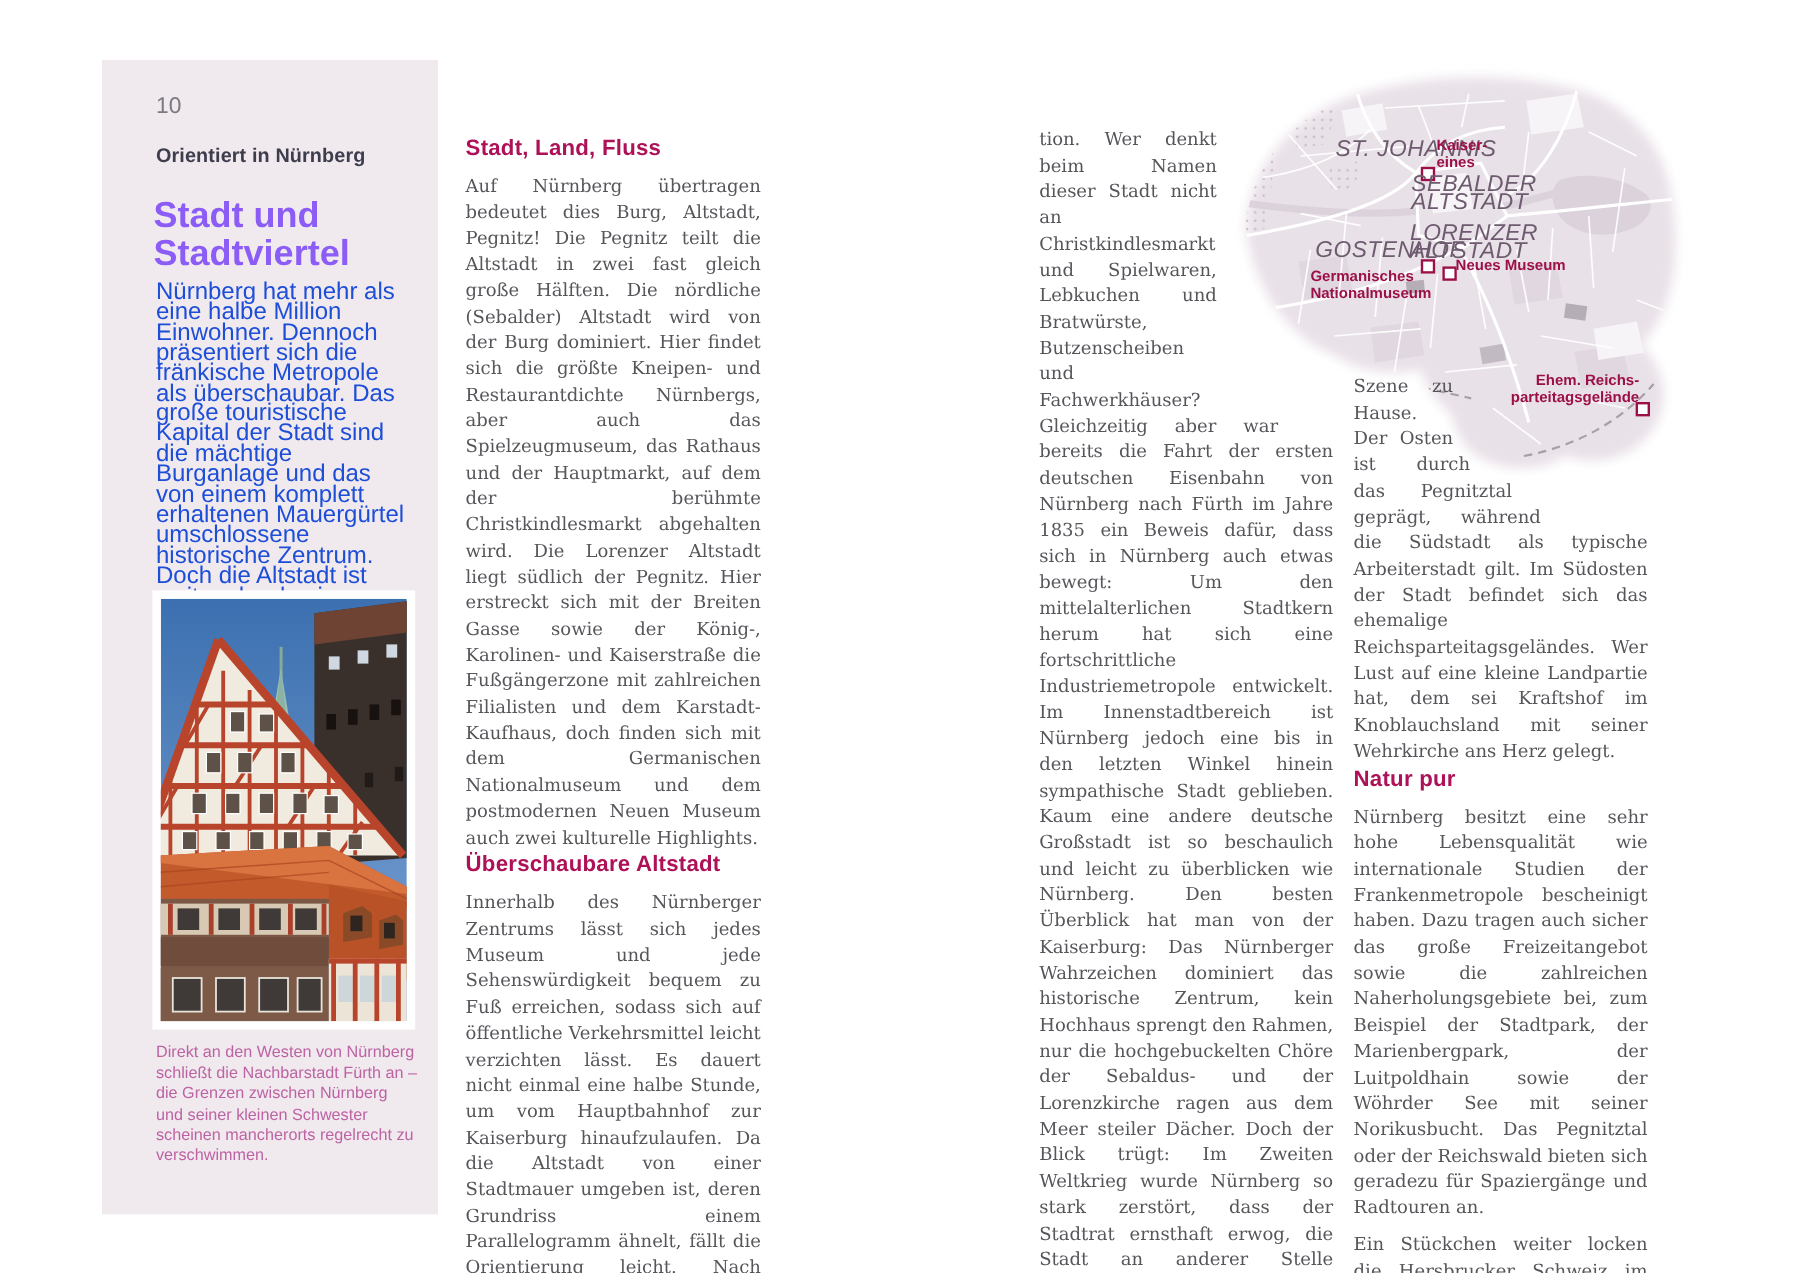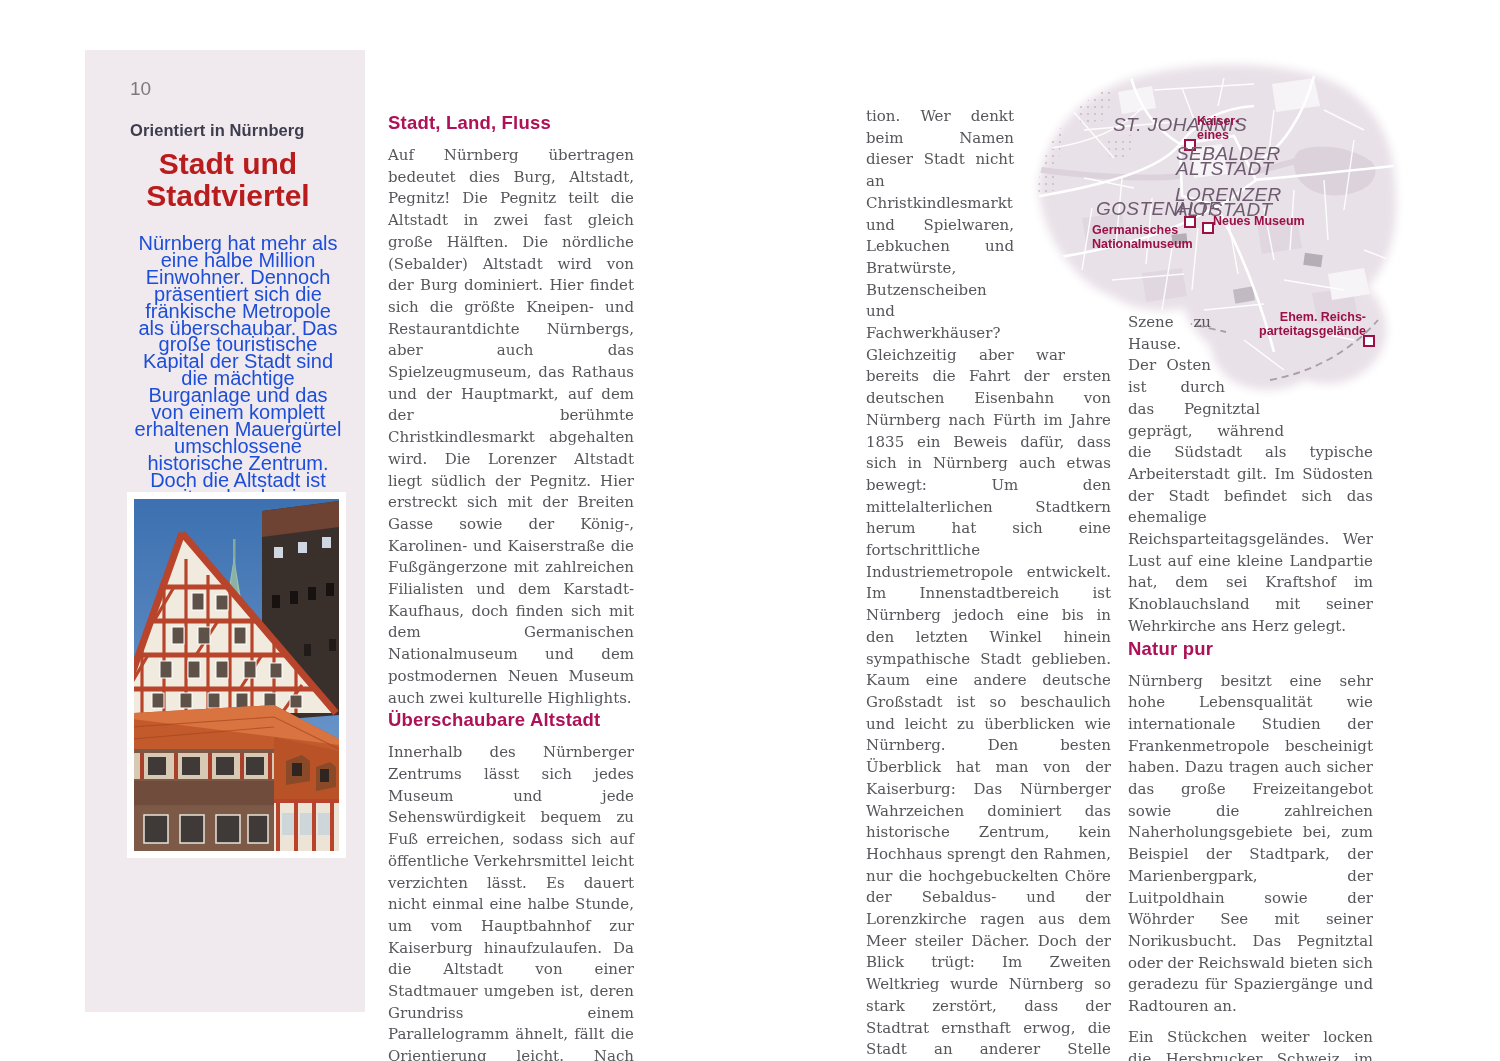--- a/index.html
+++ b/index.html
@@ -4,26 +4,26 @@
 <style>
   * { margin:0; padding:0; box-sizing:border-box; }
   html,body { background:#ffffff; }
   .spread {
     position:relative; width:1500px; height:1061px; background:#fff;
     font-family:"Liberation Sans", sans-serif; overflow:hidden;
   }
 
   
   .sidebar { position:absolute; left:85px; top:50px; width:280px; height:962px;
-             background:#f0e9ee;text-align:center; }
+             background:#f0e9ee; }
   .page-number { position:absolute; left:45px; top:28px; font-size:19px; color:#7b7a80; }
   .kicker { position:absolute; left:45px; top:71px; font-size:16.5px; font-weight:bold;
             color:#3e3d4e; letter-spacing:.1px; }
-  .sidebar-title { position:absolute; left:43px; top:98px; width:200px;
-                   font-size:30px; line-height:32px; font-weight:bold; color:#b91c1c; }
+  .sidebar-title { position:absolute; left:43px; top:114px; width:200px;
+                   font-size:30px; line-height:32px; font-weight:bold; color:#8b5cf6; }
   .intro { position:absolute; left:45px; top:185px; width:216px;
            font-size:20px; line-height:16.9px; color:#1d4ed8; }
   .photo-frame { position:absolute; left:42px; top:442px; width:219px; height:366px;
                  background:#ffffff; padding:7px; }
   .photo-frame svg { width:100%; height:100%; display:block; }
   .caption { position:absolute; left:45px; top:818px; width:219px;
              font-size:13.5px; line-height:17.2px; color:#bd63a3; }
 
   
   .col { position:absolute; font-family:"DejaVu Serif", serif; color:#56555a; z-index:2; }
@@ -313,20 +313,21 @@
         <g fill="#b8452b">
           <rect x="142" y="300" width="4" height="52"></rect>
             <rect x="160" y="300" width="4" height="52"></rect>
           <rect x="178" y="300" width="4" height="52"></rect>
             <rect x="196" y="300" width="4" height="52"></rect>
           <rect x="140" y="300" width="65" height="4"></rect>
         </g>
       </svg>
     </div>
 
+    <p class="caption">Direkt an den Westen von Nürnberg schließt die Nachbarstadt Fürth an – die Grenzen zwischen Nürnberg und seiner kleinen Schwester scheinen mancherorts regelrecht zu verschwimmen.</p>
   </aside>
 
   <section class="col col1">
     <h2 class="sec">Stadt, Land, Fluss</h2>
     <p class="body">Auf Nürnberg übertragen bedeutet dies Burg, Altstadt, Pegnitz! Die Pegnitz teilt die Altstadt in zwei fast gleich große Hälften. Die nördliche (Sebalder) Altstadt wird von der Burg dominiert. Hier findet sich die größte Kneipen- und Restaurantdichte Nürnbergs, aber auch das Spielzeugmuseum, das Rathaus und der Hauptmarkt, auf dem der berühmte Christkindlesmarkt abgehalten wird. Die Lorenzer Altstadt liegt südlich der Pegnitz. Hier erstreckt sich mit der Breiten Gasse sowie der König-, Karolinen- und Kaiserstraße die Fußgängerzone mit zahlreichen Filialisten und dem Karstadt-Kaufhaus, doch finden sich mit dem Germanischen Nationalmuseum und dem postmodernen Neuen Museum auch zwei kulturelle Highlights.</p>
 
     <h2 class="sec sec-gap">Überschaubare Altstadt</h2>
     <p class="body">Innerhalb des Nürnberger Zentrums lässt sich jedes Museum und jede Sehenswürdigkeit bequem zu Fuß erreichen, sodass sich auf öffentliche Verkehrsmittel leicht verzichten lässt. Es dauert nicht einmal eine halbe Stunde, um vom Hauptbahnhof zur Kaiserburg hinaufzulaufen. Da die Altstadt von einer Stadtmauer umgeben ist, deren Grundriss einem Parallelogramm ähnelt, fällt die Orientierung leicht. Nach Norden hin steigen die Gassen und Straßen zur Burg hin an. Den Wechsel zwischen den beiden Stadthälften erleichtern mehrere (Fußgänger-)Brücken. Mit dem Auto kann man sich in der Altstadt allerdings kaum fortbewegen, daher sollte man rechtzeitig einen Parkplatz oder ein Parkhaus ansteuern. Zudem ist das Zentrum bequem mit der U-Bahn zu erreichen.</p>
 
   </section>

